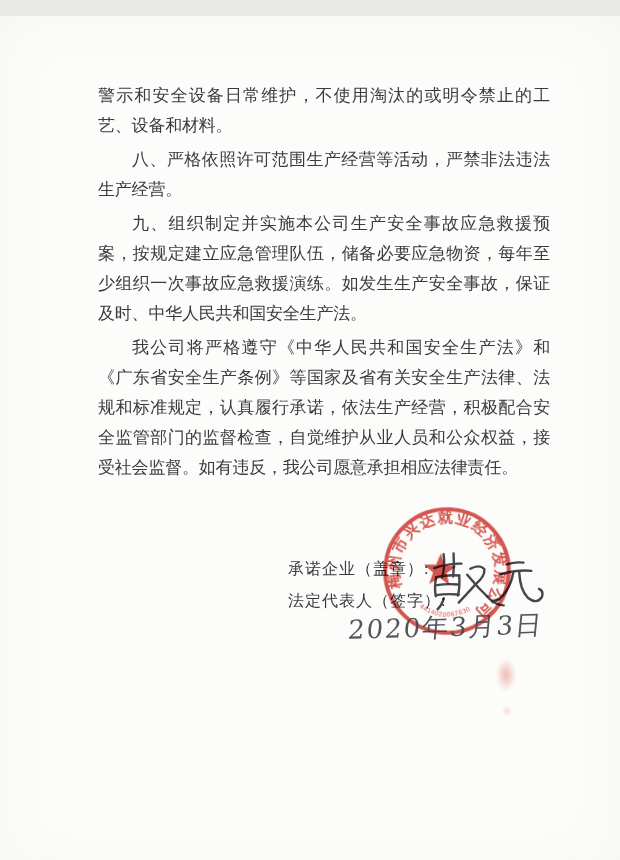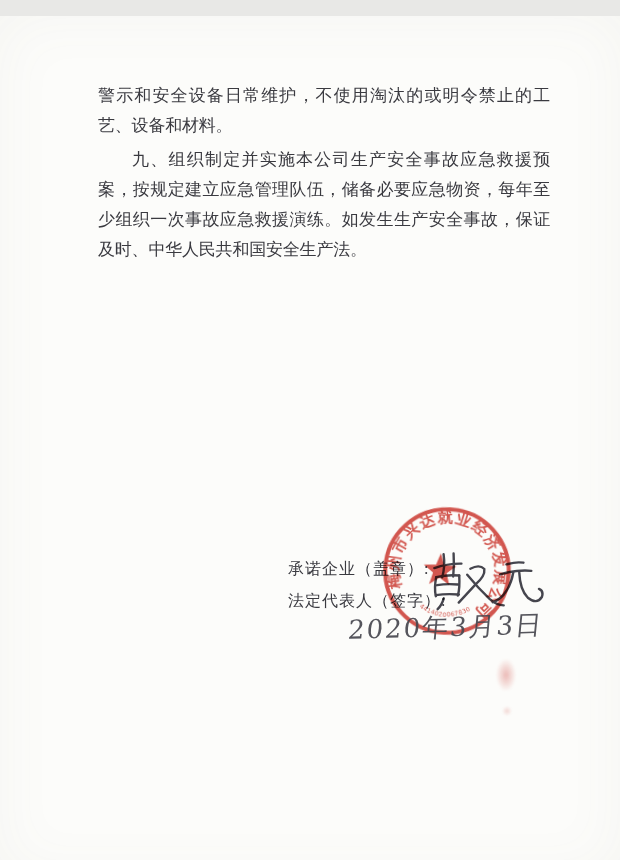--- a/index.html
+++ b/index.html
@@ -60,21 +60,23 @@
   .smudge.s2{left:500px;top:688px;width:14px;height:14px;
     background:radial-gradient(closest-side,rgba(210,80,72,.22),rgba(210,80,72,0) 70%);}
 </style>
 </head>
 <body>
 
 <div class="page">
 
   <div class="doc-body">
       <p>警示和安全设备日常维护，不使用淘汰的或明令禁止的工艺、设备和材料。</p>
+      <p class="indent">八、严格依照许可范围生产经营等活动，严禁非法违法生产经营。</p>
       <p class="indent">九、组织制定并实施本公司生产安全事故应急救援预案，按规定建立应急管理队伍，储备必要应急物资，每年至少组织一次事故应急救援演练。如发生生产安全事故，保证及时、中华人民共和国安全生产法。</p>
+      <p class="indent">我公司将严格遵守《中华人民共和国安全生产法》和《广东省安全生产条例》等国家及省有关安全生产法律、法规和标准规定，认真履行承诺，依法生产经营，积极配合安全监管部门的监督检查，自觉维护从业人员和公众权益，接受社会监督。如有违反，我公司愿意承担相应法律责任。</p>
     </div>
 
   <div class="sig-label company">承诺企业（盖章）:</div>
   <div class="sig-label rep">法定代表人（签字）:</div>
 
   <svg class="seal" viewBox="0 0 160 160" aria-label="梅州市兴达就业经济发展公司">
     <defs>
       <path id="seal-arc-name" d="M 36.5,100.3 A 48,48 0 1 1 107.5,119.3" fill="none"></path>
       <path id="seal-arc-num" d="M 54.2,116.9 A 45,45 0 0 0 105.8,116.9" fill="none"></path>
     </defs>

